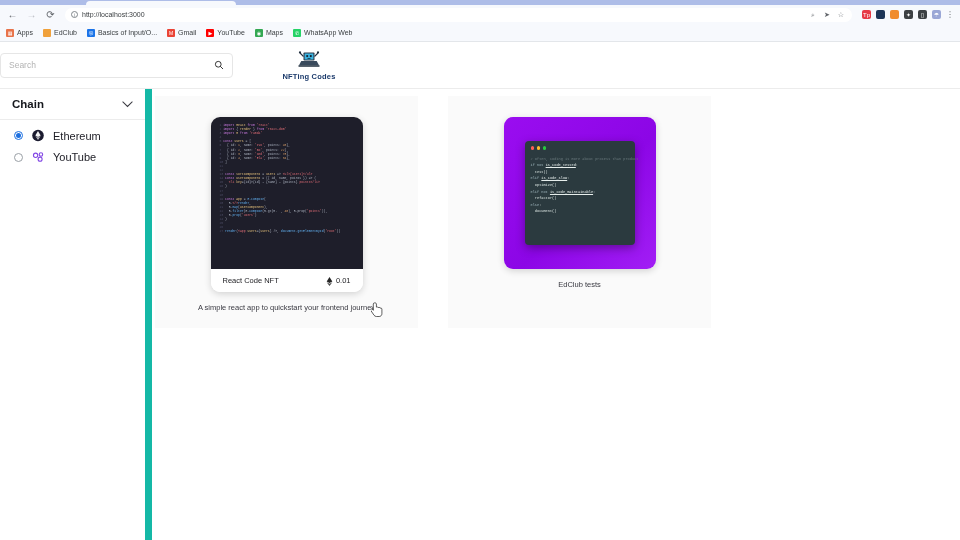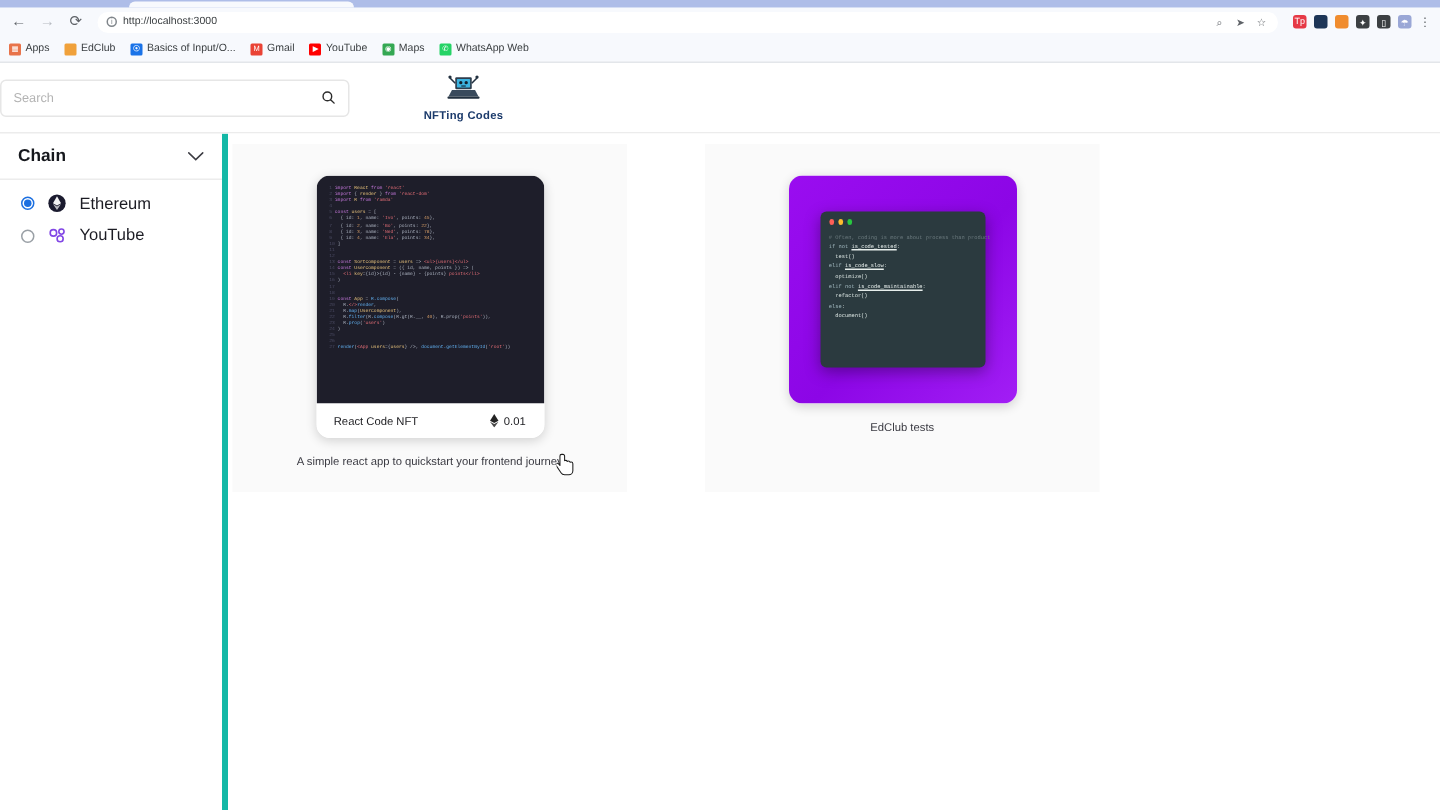--- a/index.html
+++ b/index.html
@@ -152,21 +152,21 @@
     display: flex; align-items: center; justify-content: center;
     color: #4a4a5a; cursor: pointer; background: none; border: none;
   }
 
   
   #app-body { display: flex; height: 451px; }
 
   #sidebar {
     width: 152px;
     background: #ffffff;
-    border-right: 4px solid #14b8a6;
+    border-right: 7px solid #14b8a6;
     flex: 0 0 152px;
   }
   #chain-header {
     height: 31px;
     display: flex; align-items: center; justify-content: space-between;
     padding: 0 12px 0 12px;
     border-bottom: 1px solid #ececec;
     cursor: pointer;
   }
   #chain-title { font-size: 11.5px; font-weight: 700; color: #16181d; }
@@ -187,21 +187,21 @@
   .chain-label { font-size: 11px; color: #1c1c24; }
 
   #content {
     flex: 1;
     background: #ffffff;
     padding: 7px 0 0 0;
     position: relative;
   }
   #nft-grid {
     display: flex;
-    gap: 52px;
+    gap: 30px;
     padding-left: 3px;
   }
 
   .nft-tile {
     width: 263px;
     background: #fafafa;
     padding: 21px 0 16px 0;
     display: flex; flex-direction: column; align-items: center;
     cursor: pointer;
   }

